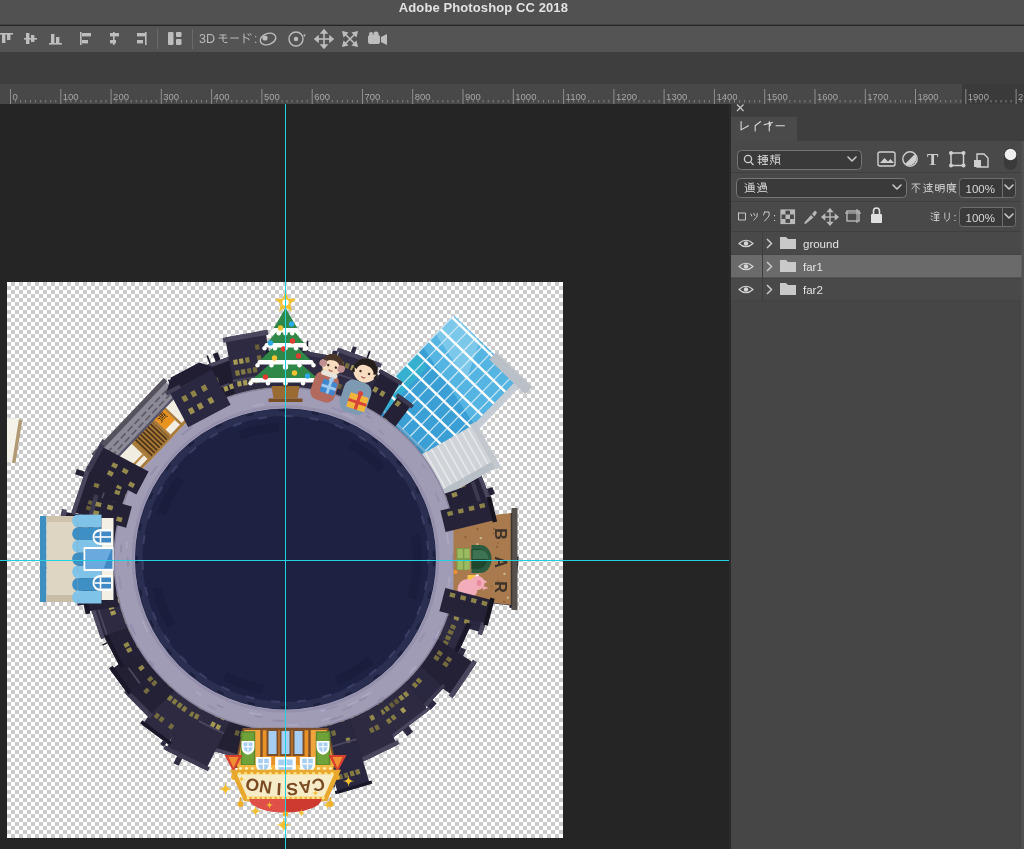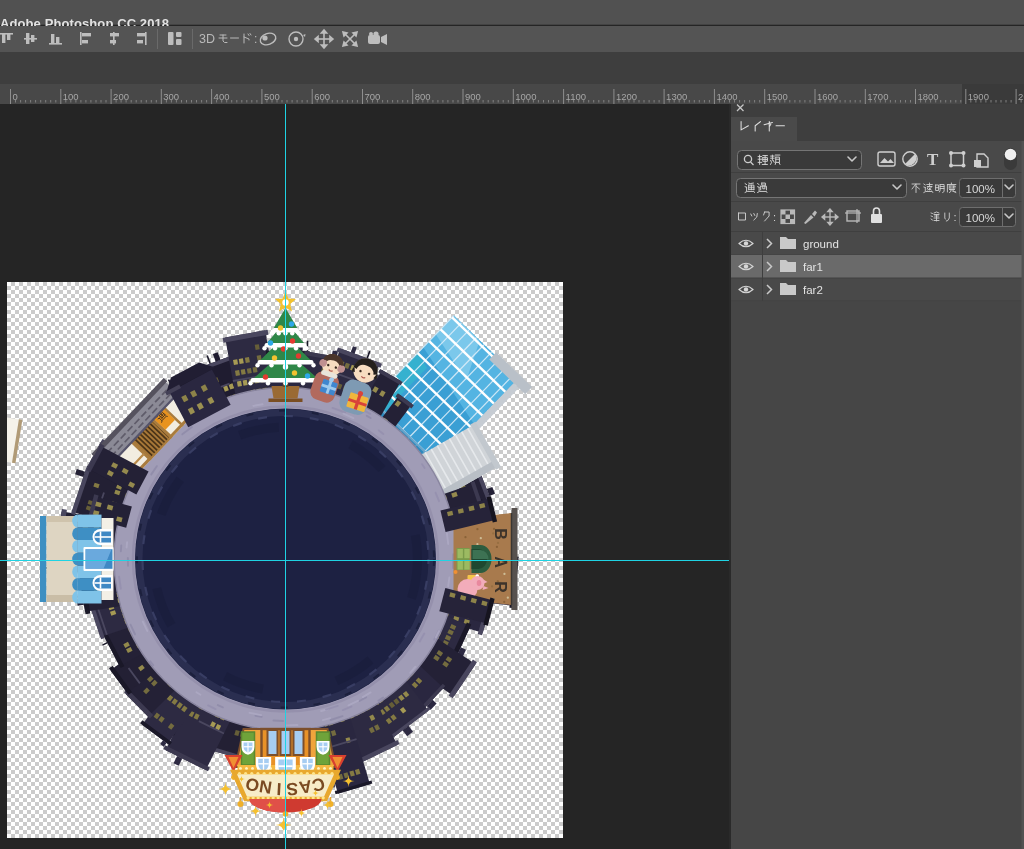--- a/index.html
+++ b/index.html
@@ -1025,21 +1025,21 @@
       <circle cx="290.00" cy="75.00" r="1.20" fill="#3a2a20"></circle>
       <circle cx="299.00" cy="75.00" r="1.20" fill="#3a2a20"></circle>
       <path d="M 292.5 79.5 q2 2 4 0" fill="none" stroke="#b05a50" stroke-width="1.2"></path>
       <rect x="287.50" y="98.00" width="19.00" height="15.00" fill="#f0b63c" rx="1"></rect>
       <rect x="295.50" y="98.00" width="3.20" height="15.00" fill="#d8433a"></rect>
       <rect x="287.50" y="104.20" width="19.00" height="3.00" fill="#d8433a"></rect>
       <circle cx="297.10" cy="96.50" r="2.60" fill="#d8433a"></circle>
     </g>
   </svg>
 <div style="position:absolute;left:0;top:0;width:1024px;height:25px;background:#515151;border-bottom:1px solid #434343"></div>
-<div style="position:absolute;left:0;top:16px;width:568px;text-align:left;font-size:13px;font-weight:bold;color:#e2e2e2;letter-spacing:.1px">Adobe Photoshop CC 2018</div>
+<div style="position:absolute;left:0;top:0;width:568px;text-align:right;font-size:13px;font-weight:bold;color:#e2e2e2;letter-spacing:.1px">Adobe Photoshop CC 2018</div>
 <div style="position:absolute;left:0;top:26px;width:1024px;height:26px;background:#545454"></div>
 <svg style="position:absolute;left:0;top:26px" width="420" height="26" viewBox="0 0 420 26">
     <rect x="0" y="7" width="13" height="1.6" fill="#bdbdbd"></rect>
     <rect x="2" y="8" width="3.4" height="9" fill="#bdbdbd"></rect>
     <rect x="7" y="8" width="3.4" height="6" fill="#bdbdbd"></rect>
     <rect x="24" y="12" width="13" height="1.6" fill="#bdbdbd"></rect>
     <rect x="26" y="7" width="3.4" height="11" fill="#bdbdbd"></rect>
     <rect x="31" y="9" width="3.4" height="7" fill="#bdbdbd"></rect>
     <rect x="49" y="17" width="13" height="1.6" fill="#bdbdbd"></rect>
     <rect x="51" y="8" width="3.4" height="9" fill="#bdbdbd"></rect>

